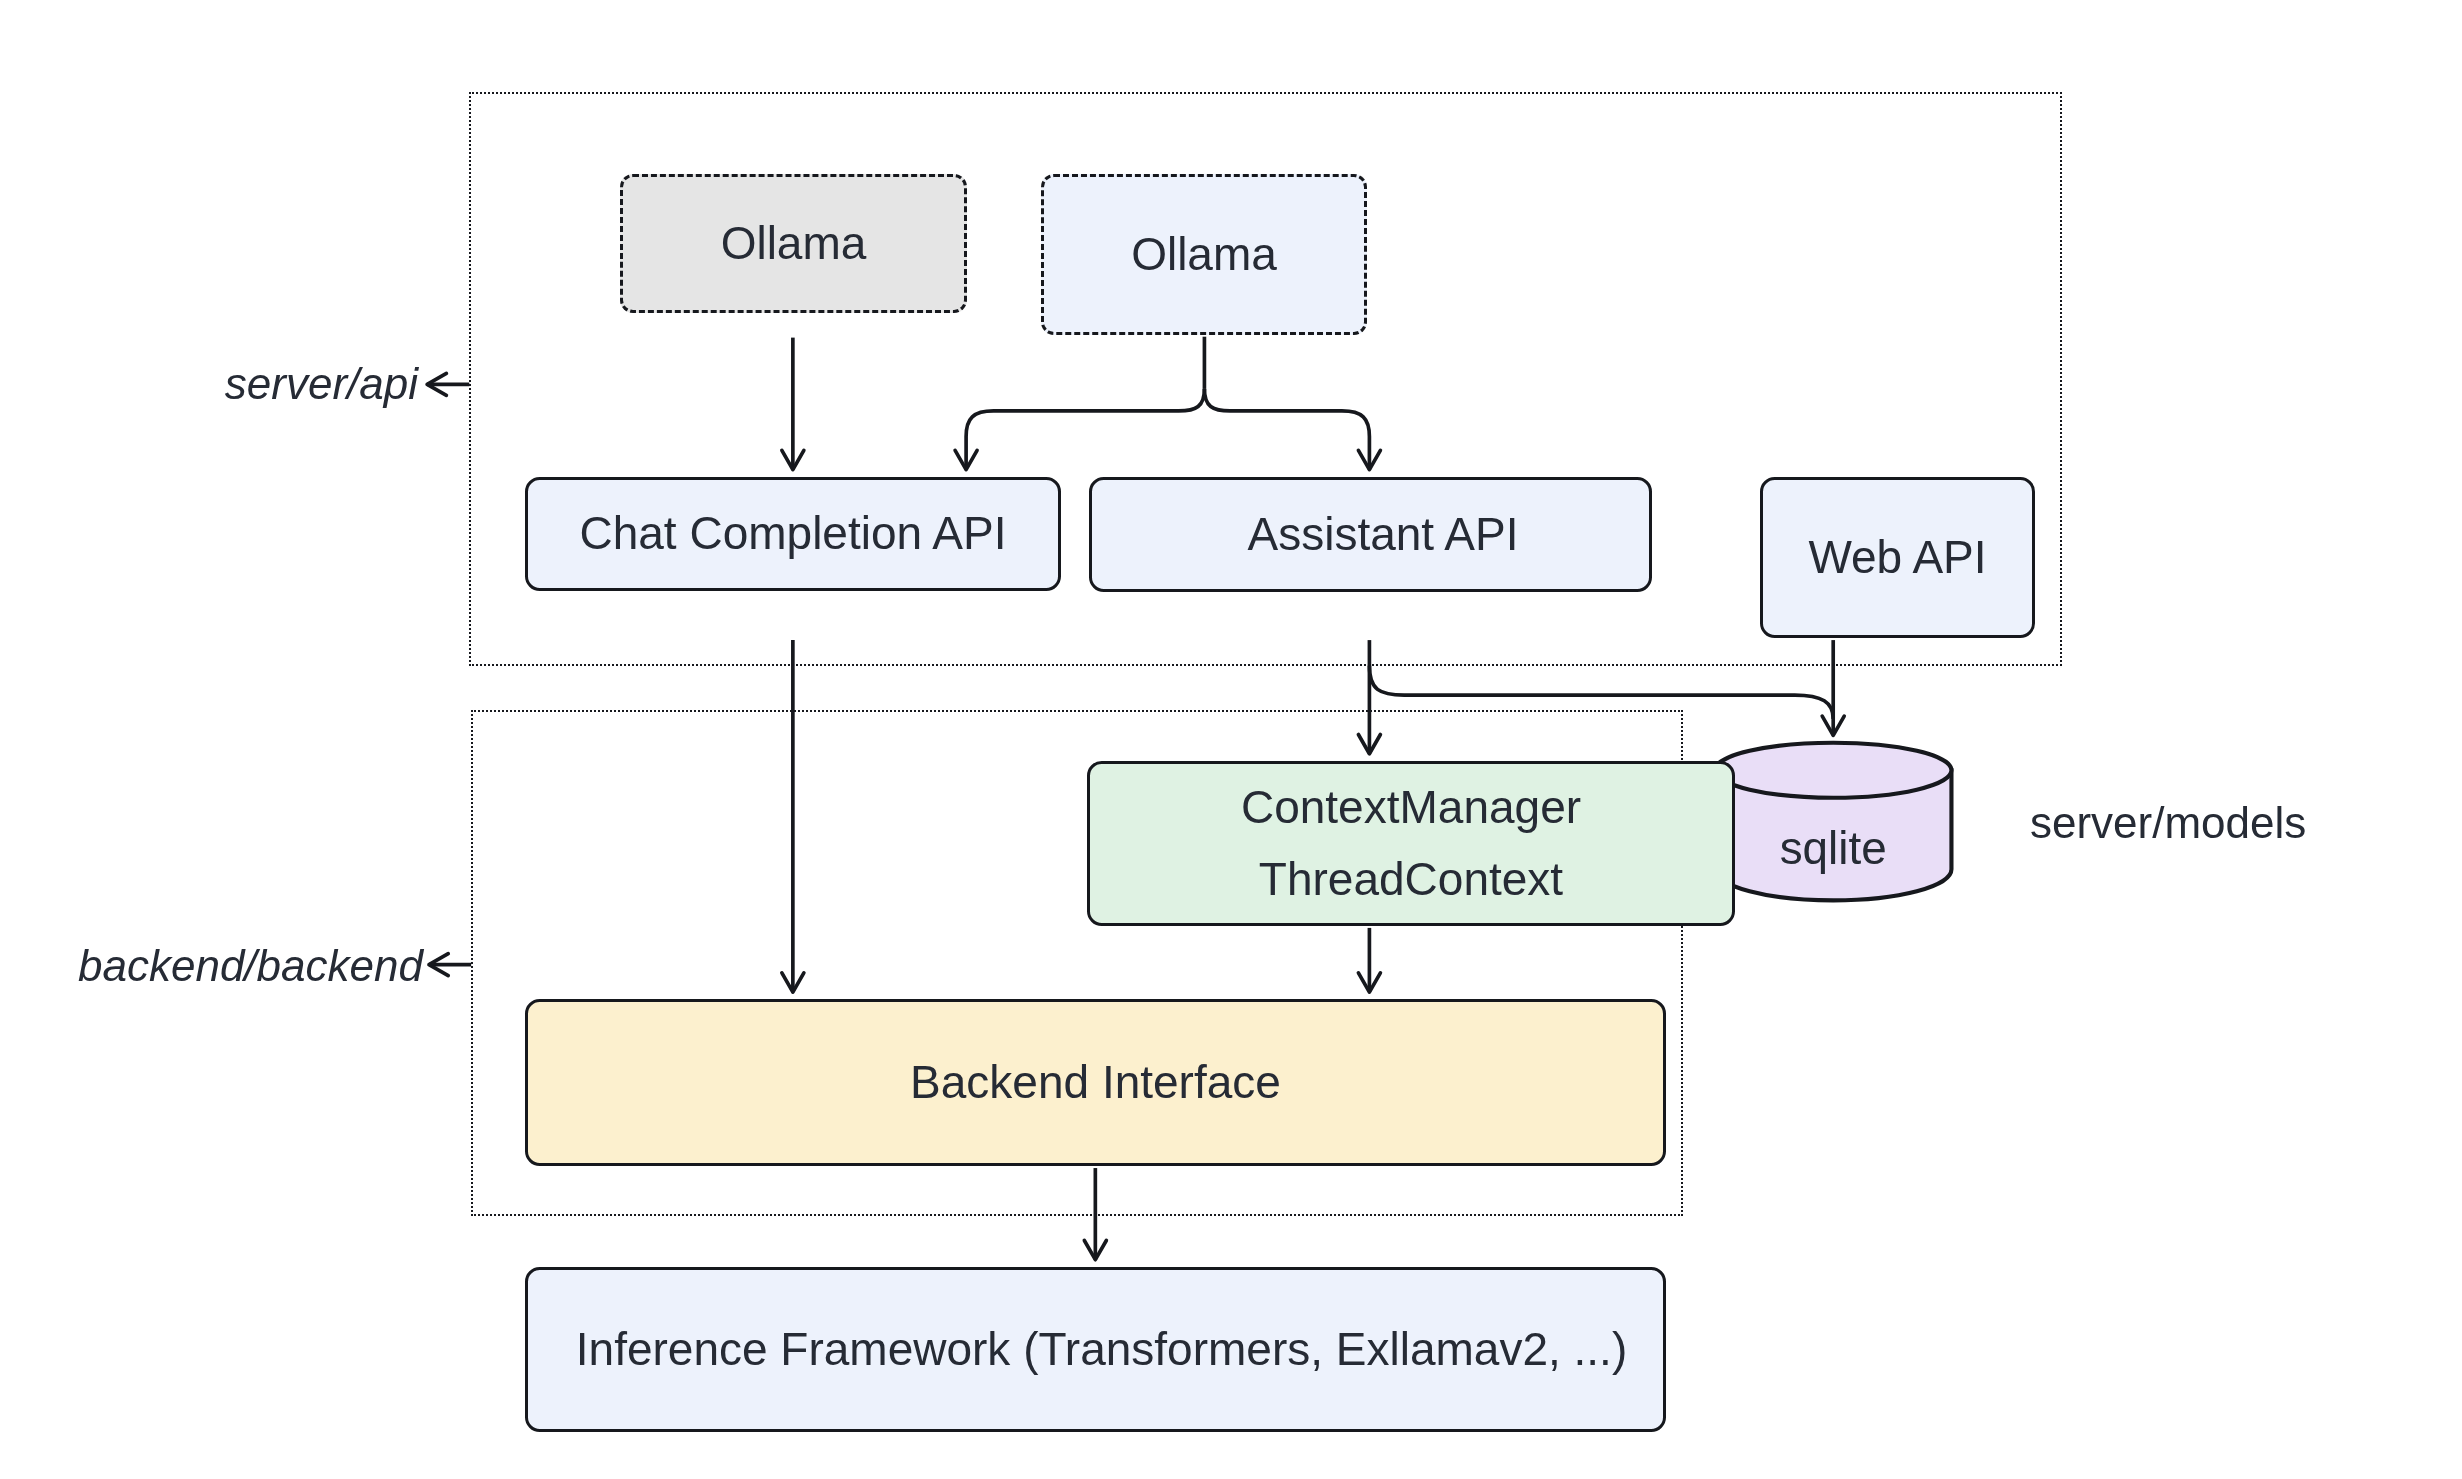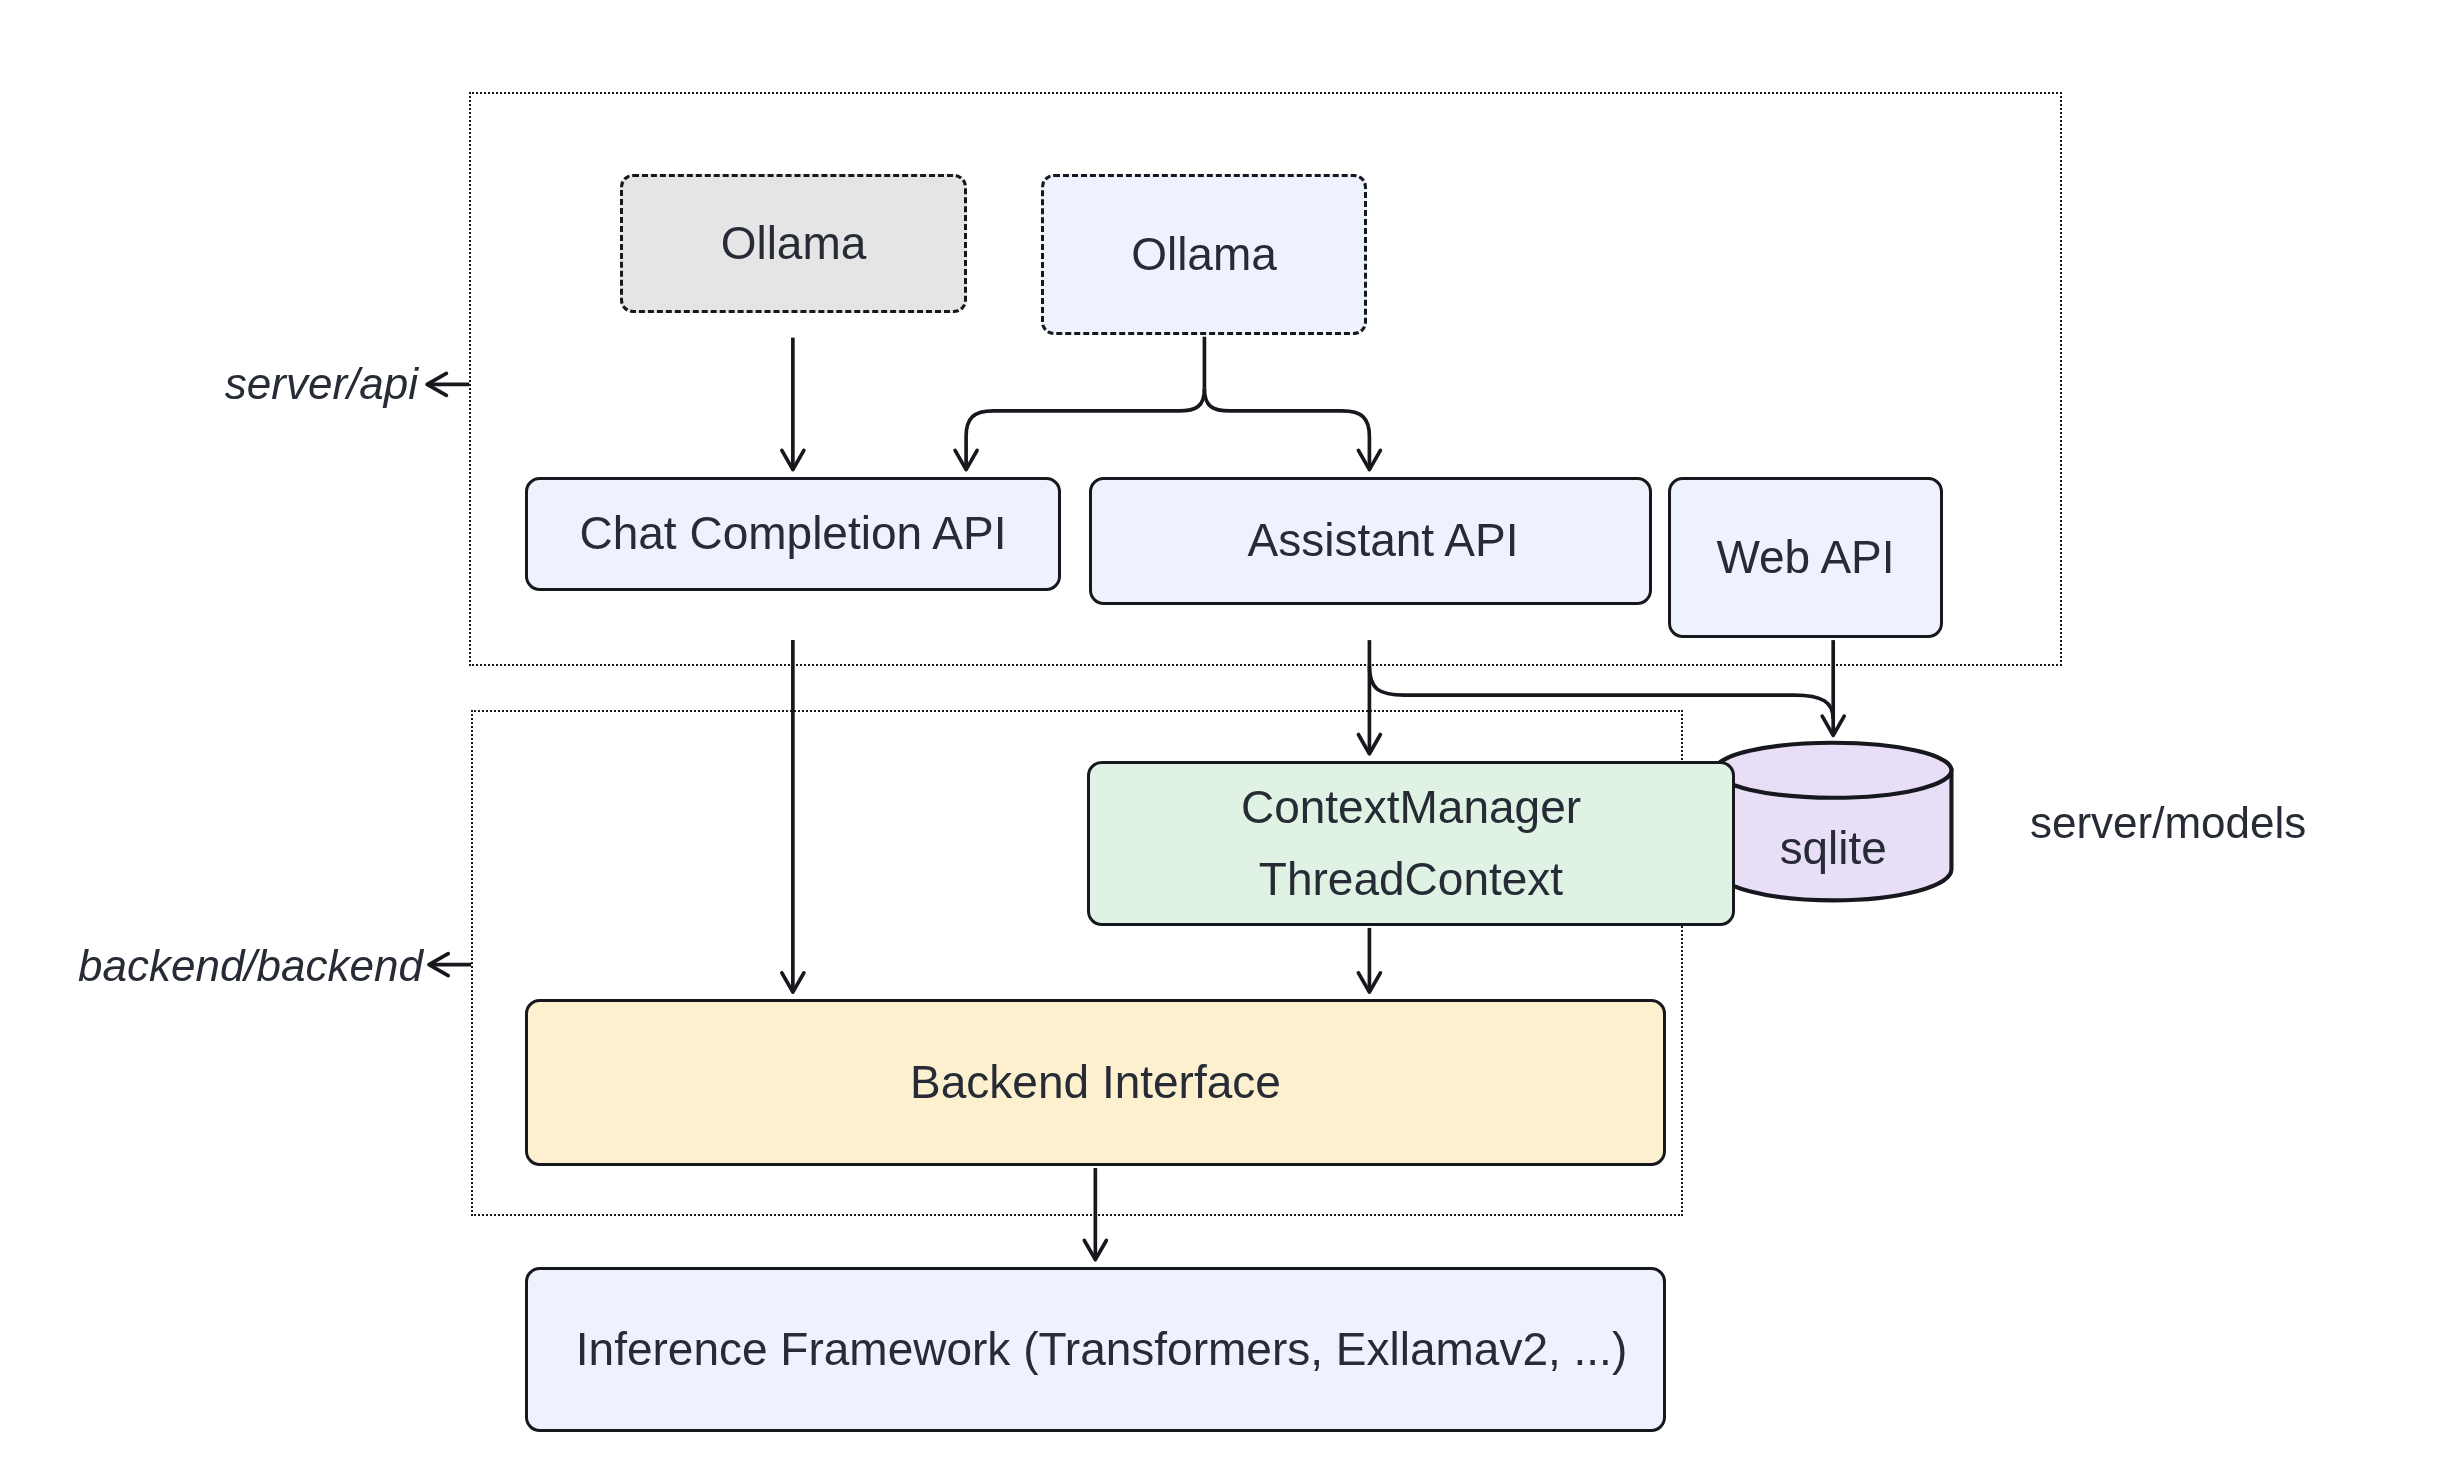--- a/index.html
+++ b/index.html
@@ -101,25 +101,25 @@
   </div>
 
   <div class="node dashed" style="left: 1041px; top: 174px; width: 326px; height: 161px; background-color: rgb(237, 242, 252);">
     <span>Ollama</span>
   </div>
 
   <div class="node" style="left: 525px; top: 477px; width: 536px; height: 114px; background-color: rgb(237, 242, 252);">
     <span>Chat Completion API</span>
   </div>
 
-  <div class="node" style="left: 1089px; top: 477px; width: 563px; height: 128px; background-color: rgb(237, 242, 252); padding-left: 25px;">
+  <div class="node" style="left: 1089px; top: 477px; width: 563px; height: 115px; background-color: rgb(237, 242, 252); padding-left: 25px;">
     <span>Assistant API</span>
   </div>
 
-  <div class="node" style="left: 1668px; top: 477px; width: 275px; height: 161px; background-color: rgb(237, 242, 252);">
+  <div class="node" style="left: 1760px; top: 477px; width: 275px; height: 161px; background-color: rgb(237, 242, 252);">
     <span>Web API</span>
   </div>
 
   <div class="node" style="left: 1087px; top: 761px; width: 648px; height: 165px; background-color: rgb(223, 242, 227);">
     <span>ContextManager</span>
     <span>ThreadContext</span>
   </div>
 
   <div class="node" style="left: 525px; top: 999px; width: 1141px; height: 167px; background-color: rgb(252, 240, 206);">
     <span>Backend Interface</span>

